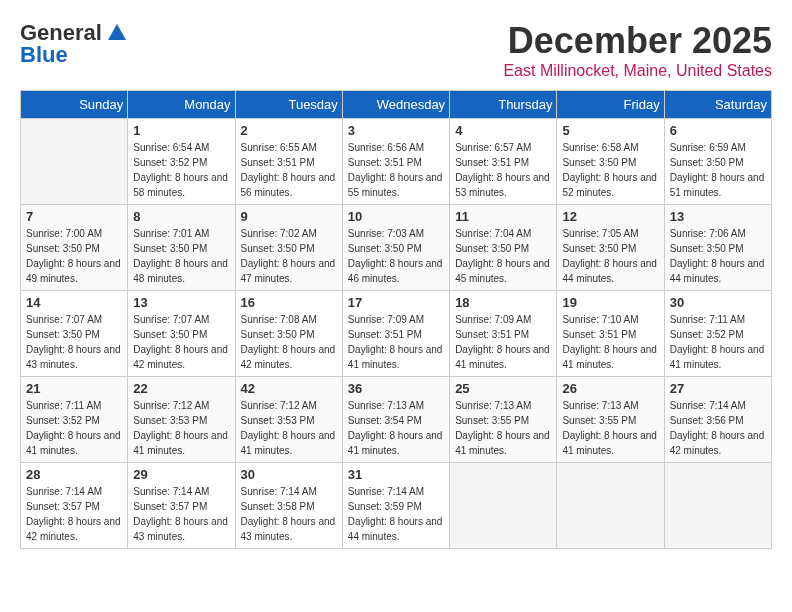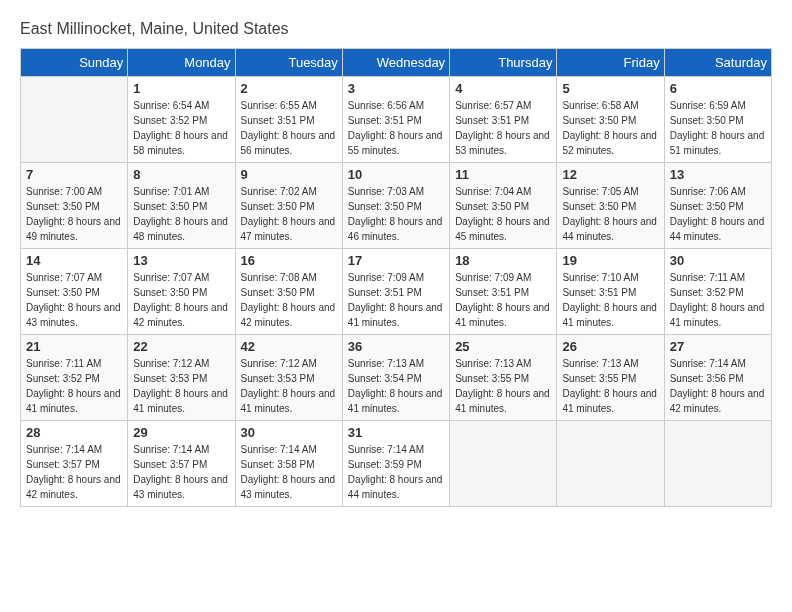--- a/index.html
+++ b/index.html
@@ -24,21 +24,21 @@
     .title-block {
       text-align: right;
     }
     .month-title {
       font-size: 36px;
       font-weight: bold;
       color: #333;
     }
     .location {
       font-size: 16px;
-      color: #404040;
+      color: #be185d;
     }
     .calendar {
       width: 100%;
       border-collapse: collapse;
       font-size: 11px;
     }
     .calendar th {
       background-color: #1565c0;
       color: #fff;
       padding: 6px 4px;
@@ -70,21 +70,31 @@
       font-size: 10px;
     }
     .row-alt td {
       background: #f9f9f9;
     }
   </style>
 </head>
 <body>
 
 <div class="header">
+  <div class="logo">
+    <div style="display:flex; align-items:center; gap:4px;">
+      <span style="font-size:22px; font-weight:bold; color:#333;">General</span>
+      <svg width="22" height="22" viewBox="0 0 22 22">
+        <polygon points="11,2 20,18 2,18" fill="#1565c0"></polygon>
+      </svg>
+    </div>
+    <span style="font-size:22px; font-weight:bold; color:#1565c0; margin-top:-4px;">Blue</span>
+  </div>
   <div class="title-block">
+    <div class="month-title">December 2025</div>
     <div class="location">East Millinocket, Maine, United States</div>
   </div>
 </div>
 
 <table class="calendar">
   <thead>
     <tr>
     <th>Sunday</th>
         <th>Monday</th>
         <th>Tuesday</th>

